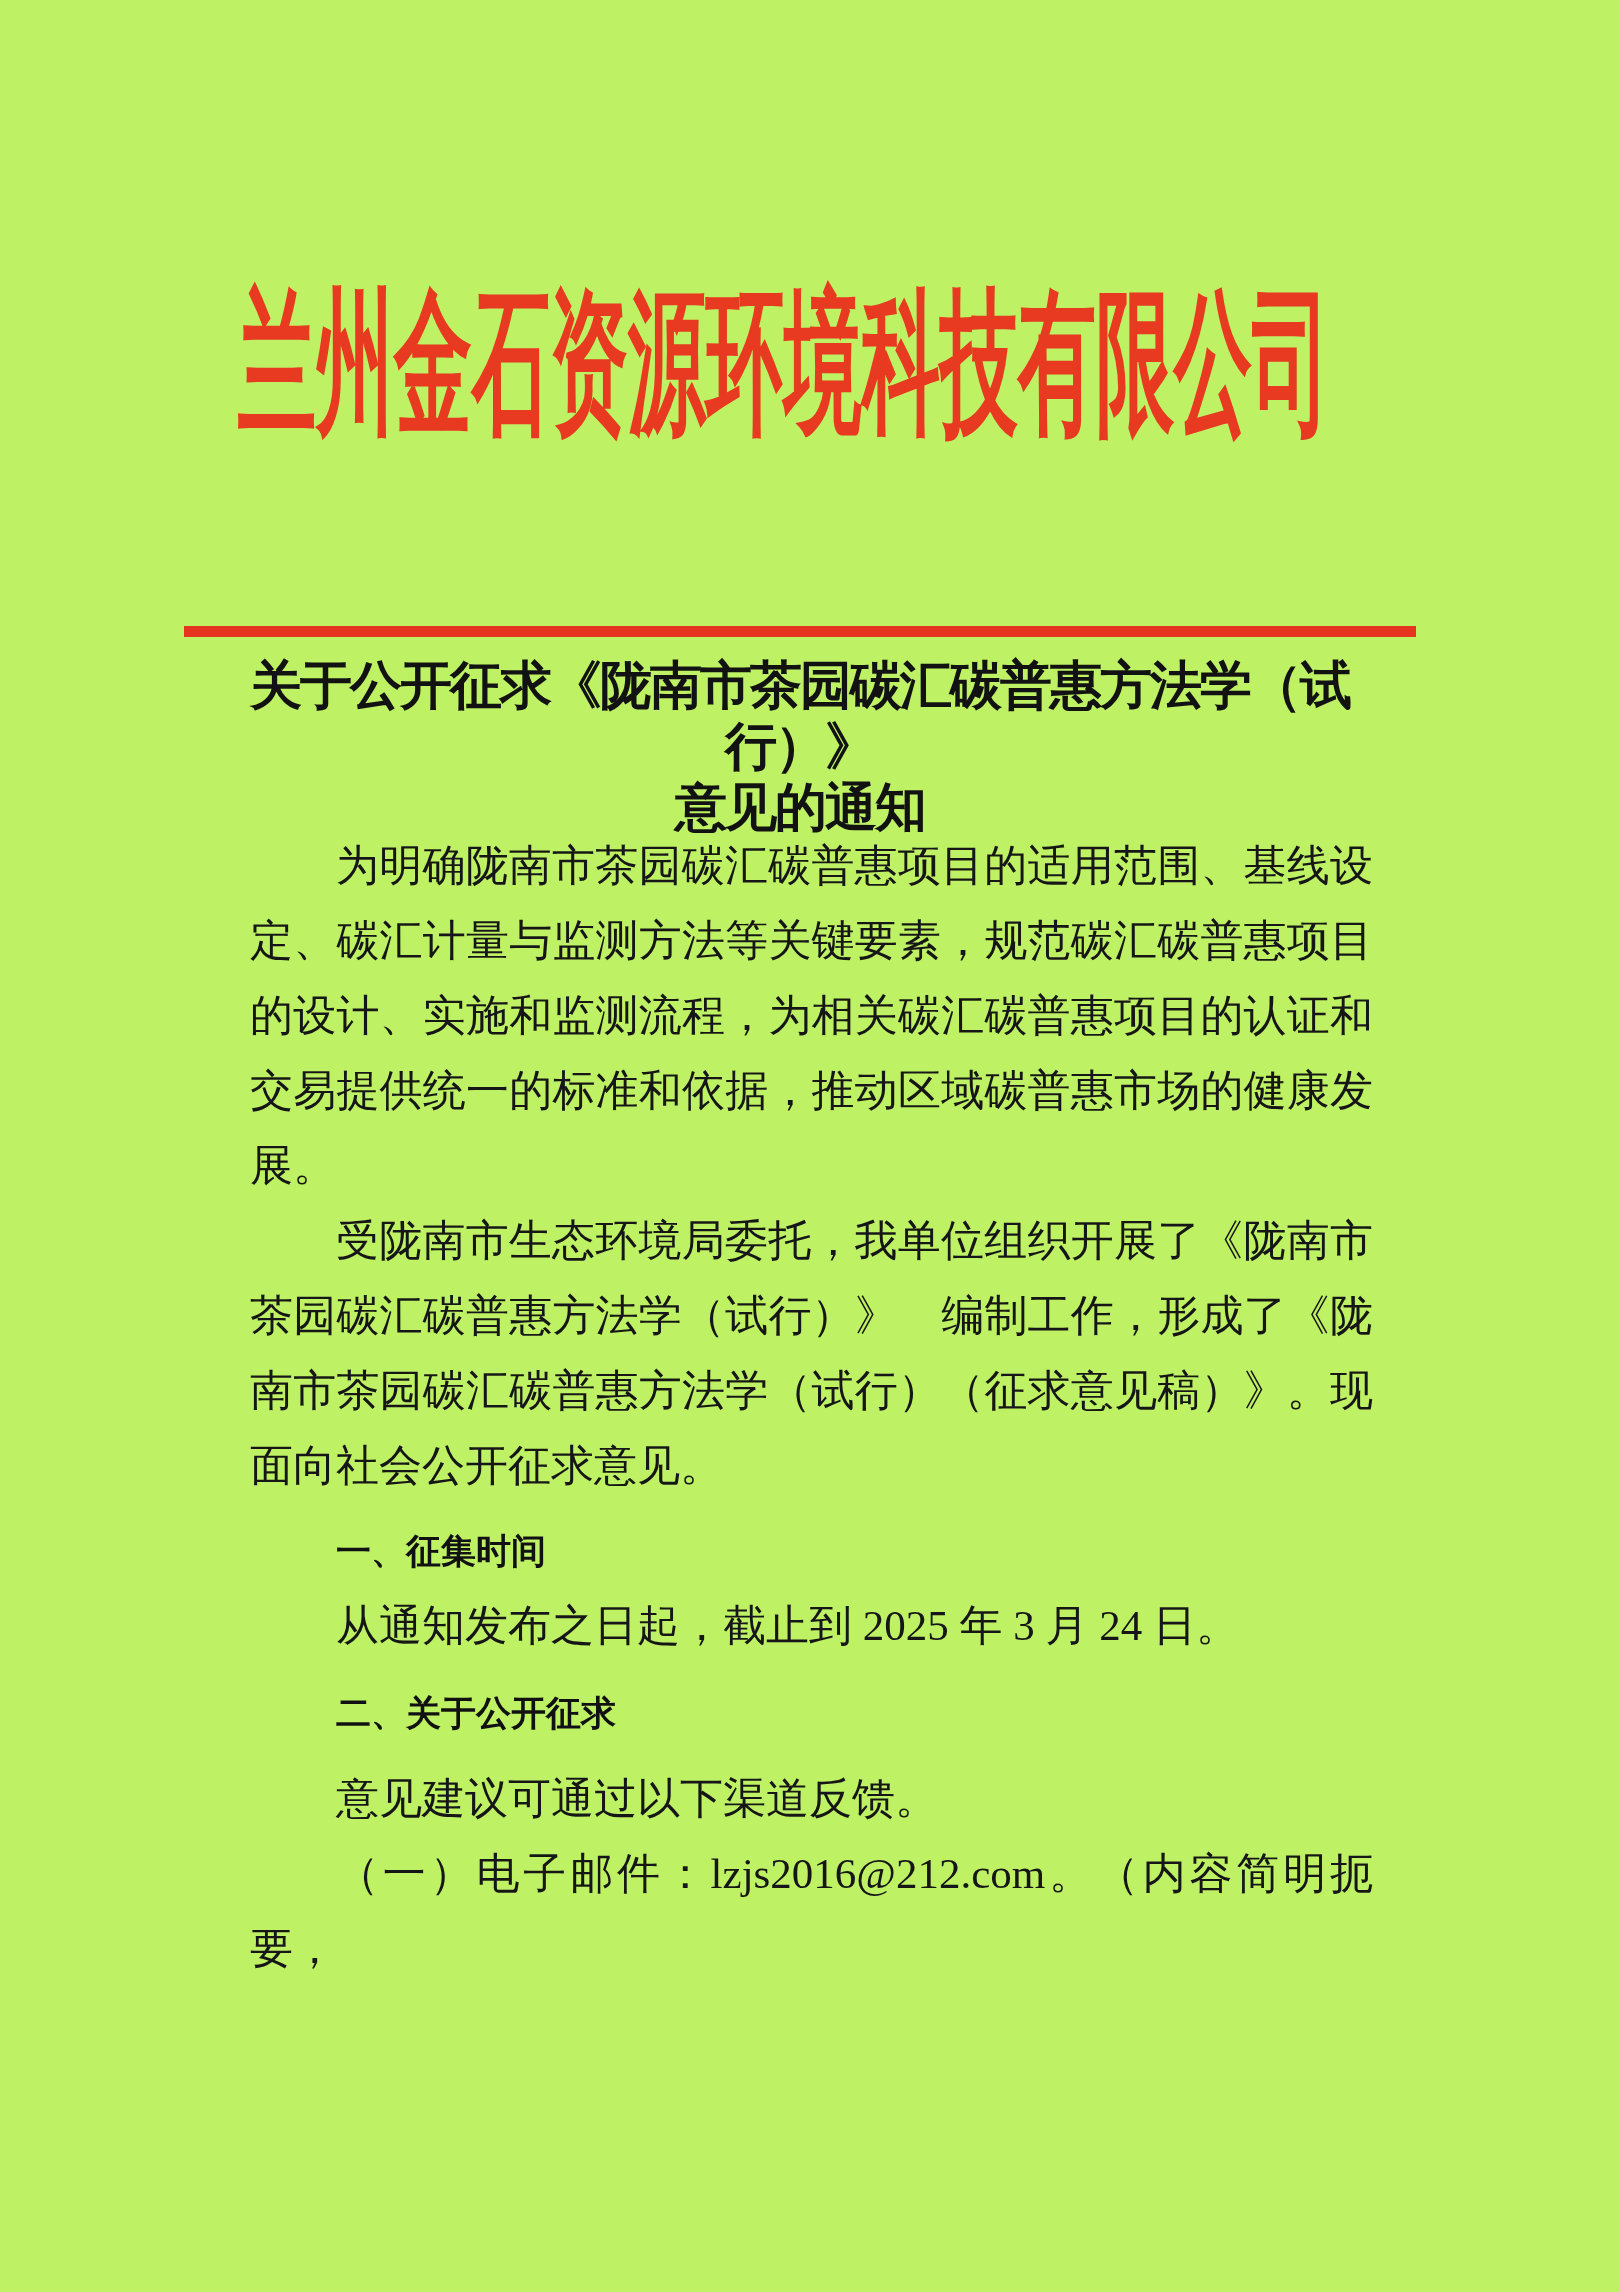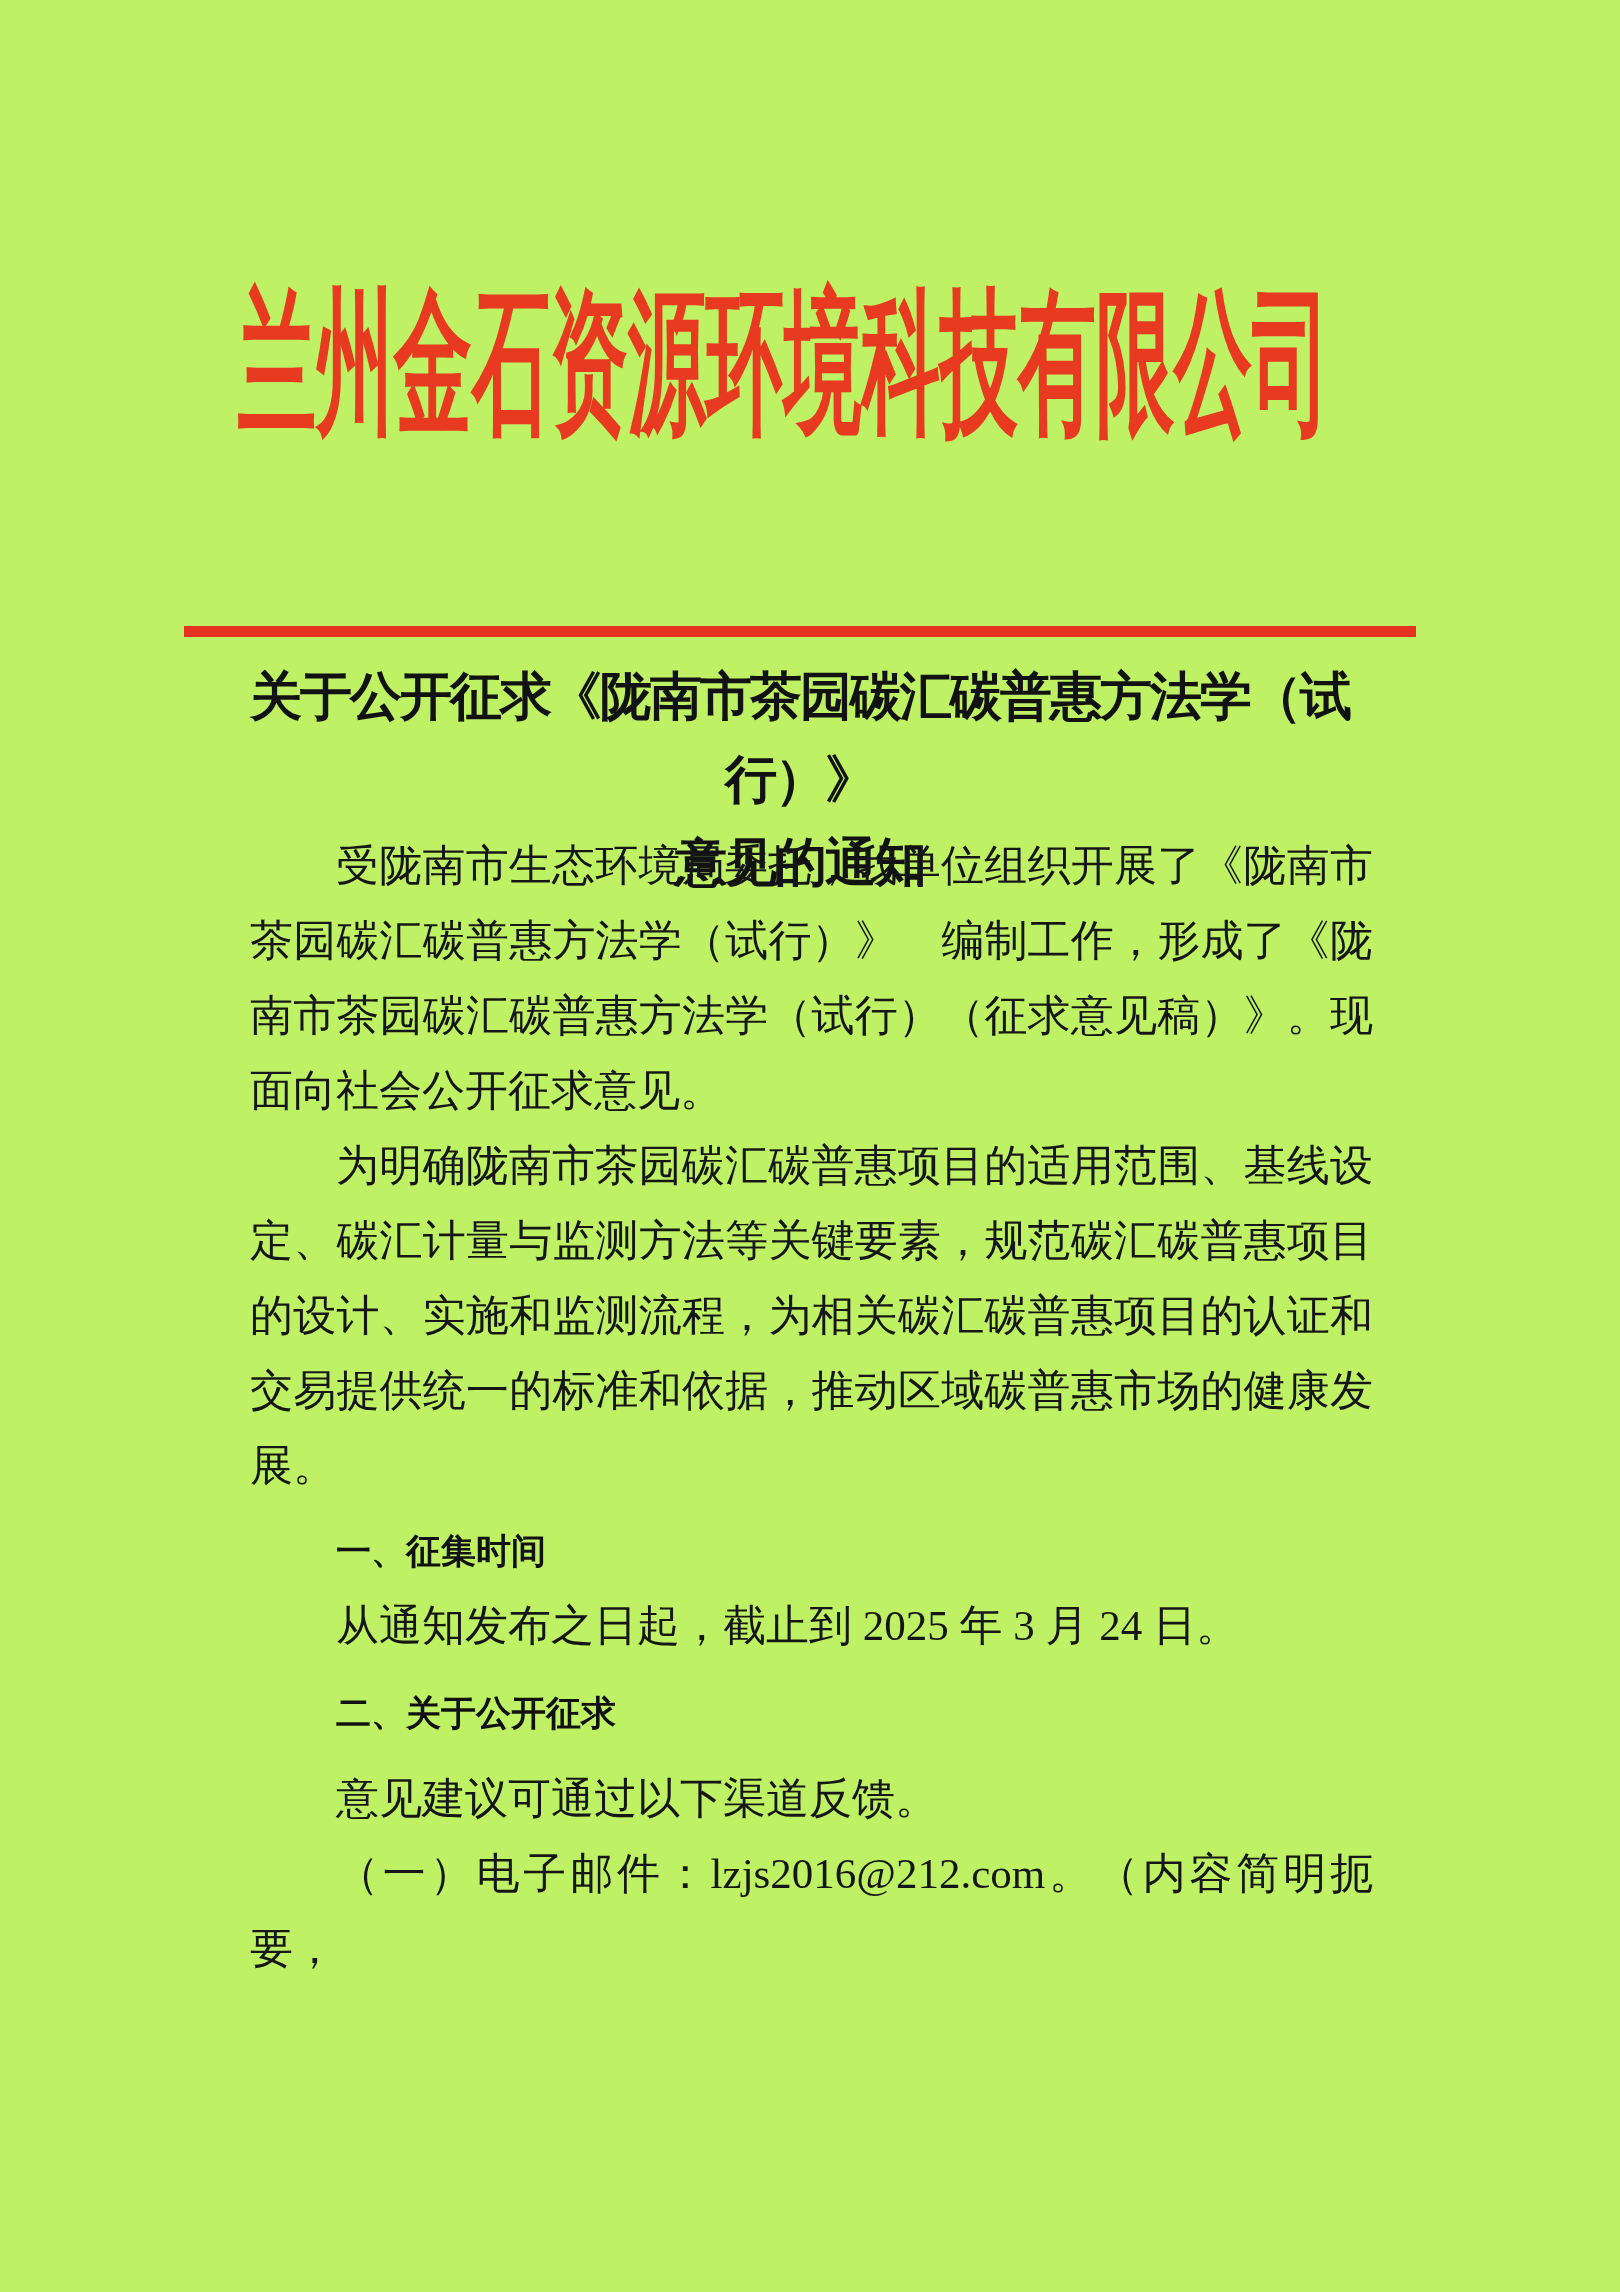--- a/index.html
+++ b/index.html
@@ -41,21 +41,21 @@
   
   .title {
     position: absolute;
     left: 184px;
     top: 655px;
     width: 1232px;
     text-align: center;
     font-family: "Liberation Serif", "DejaVu Serif", serif;
     font-weight: 700;
     font-size: 52px;
-    line-height: 83px;
+    line-height: 61px;
     color: #121212;
     letter-spacing: -2px;
   }
   
   .body-text {
     position: absolute;
     left: 250px;
     top: 828px;
     width: 1123px;
     font-family: "Liberation Serif", "DejaVu Serif", serif;
@@ -90,22 +90,22 @@
   <div class="letterhead">兰州金石资源环境科技有限公司</div>
 
   <div class="red-rule"></div>
 
   <div class="title">
     <div>关于公开征求《陇南市茶园碳汇碳普惠方法学（试行）》</div>
     <div>意见的通知</div>
   </div>
 
   <div class="body-text">
+    <p class="para">为明确陇南市茶园碳汇碳普惠项目的适用范围、基线设定、碳汇计量与监测方法等关键要素，规范碳汇碳普惠项目的设计、实施和监测流程，为相关碳汇碳普惠项目的认证和交易提供统一的标准和依据，推动区域碳普惠市场的健康发展。</p>
     <p class="para">受陇南市生态环境局委托，我单位组织开展了《陇南市茶园碳汇碳普惠方法学（试行）》　编制工作，形成了《陇南市茶园碳汇碳普惠方法学（试行）（征求意见稿）》。现面向社会公开征求意见。</p>
-    <p class="para">为明确陇南市茶园碳汇碳普惠项目的适用范围、基线设定、碳汇计量与监测方法等关键要素，规范碳汇碳普惠项目的设计、实施和监测流程，为相关碳汇碳普惠项目的认证和交易提供统一的标准和依据，推动区域碳普惠市场的健康发展。</p>
 
     <h2 class="heading mt1">一、征集时间</h2>
     <p class="para">从通知发布之日起，截止到 2025 年 3 月 24 日。</p>
 
     <h2 class="heading mt2">二、关于公开征求</h2>
     <p class="para mt">意见建议可通过以下渠道反馈。</p>
     <p class="para">（一）电子邮件：lzjs2016@212.com。（内容简明扼要，</p>
   </div>
 
 </div>

